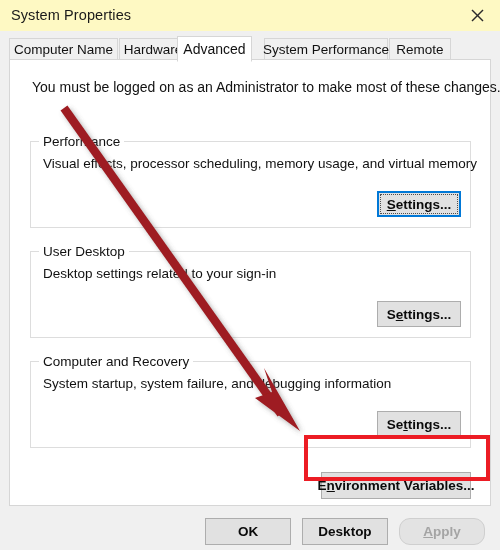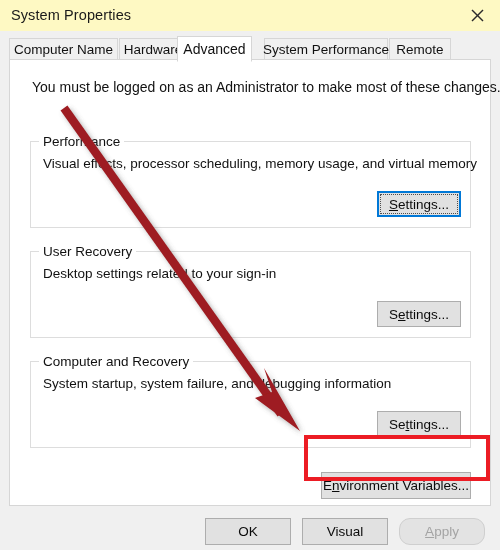--- a/index.html
+++ b/index.html
@@ -145,20 +145,21 @@
     background: #e1e1e1;
     border: 1px solid #adadad;
     font-size: 13.5px;
     color: #0b0b0b;
     display: flex;
     align-items: center;
     justify-content: center;
     cursor: pointer;
     white-space: nowrap;
     font-family: "Liberation Sans", sans-serif;
+    font-weight: bold;
   }
   .btn .u { text-decoration: underline; }
   .btn.focused {
     border: 1px solid #0078d7;
     box-shadow: 0 0 0 1px #0078d7 inset;
     background: #e1e1e1;
   }
   .btn.focused .inner-dotted {
     position: absolute;
     left: 2px; right: 2px; top: 2px; bottom: 2px;
@@ -244,21 +245,21 @@
       <div class="groupbox" style="top:81px;height:87px;">
         <div class="group-title">Performance</div>
         <div class="group-desc">Visual effects, processor scheduling, memory usage, and virtual memory</div>
         <div class="btn focused" style="right:9px;top:49px;width:84px;height:26px;">
           <span class="inner-dotted"></span>
           <span><span class="u">S</span>ettings...</span>
         </div>
       </div>
 
       <div class="groupbox" style="top:191px;height:87px;">
-        <div class="group-title">User Recovery</div>
+        <div class="group-title">User Desktop</div>
         <div class="group-desc">Desktop settings related to your sign-in</div>
         <div class="btn" style="right:9px;top:49px;width:84px;height:26px;">
           <span>S<span class="u">e</span>ttings...</span>
         </div>
       </div>
 
       <div class="groupbox" style="top:301px;height:87px;">
         <div class="group-title">Computer and Recovery</div>
         <div class="group-desc">System startup, system failure, and debugging information</div>
         <div class="btn" style="right:9px;top:49px;width:84px;height:26px;">
@@ -269,21 +270,21 @@
       <div class="btn" style="left:311px;top:412px;width:150px;height:27px;">
         <span>E<span class="u">n</span>vironment Variables...</span>
       </div>
 
     </div>
 
     <div class="bottom-btn btn" style="left:205px;">
       <span>OK</span>
     </div>
     <div class="bottom-btn btn" style="left:302px;">
-      <span>Visual</span>
+      <span>Desktop</span>
     </div>
     <div class="bottom-btn btn disabled" style="left:399px;border-radius:11px;">
       <span><span class="u">A</span>pply</span>
     </div>
 
   </div>
 
   <div class="red-rect" style="left:304px;top:435px;width:186px;height:46px;"></div>
 
   <svg class="arrow-overlay" viewBox="0 0 500 550">

